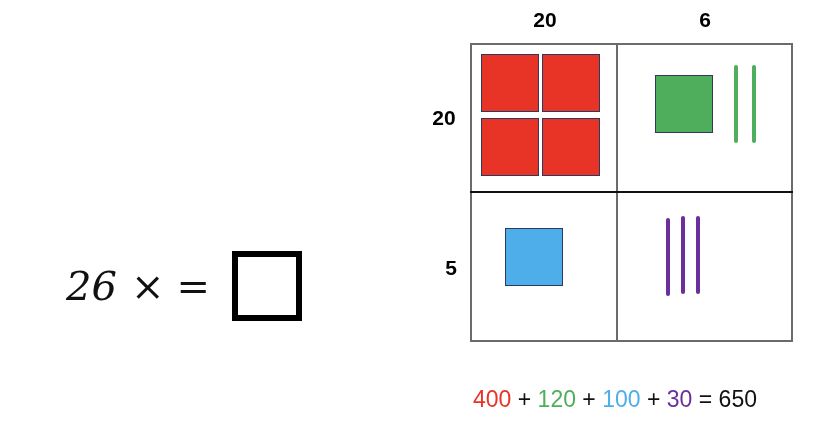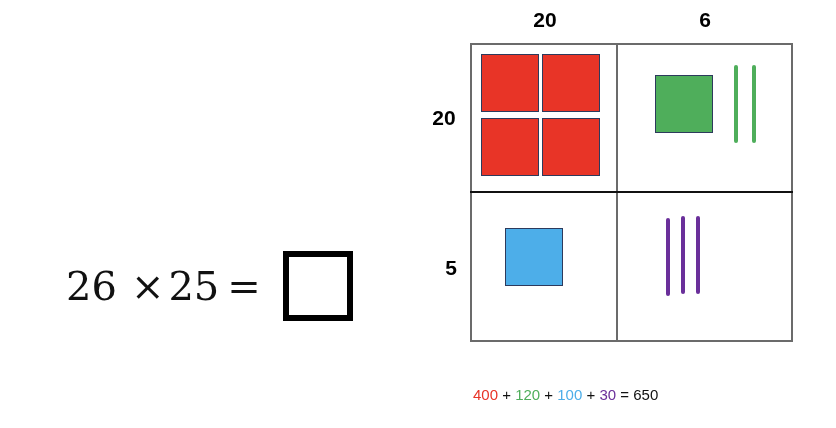--- a/index.html
+++ b/index.html
@@ -1,43 +1,42 @@
 <!DOCTYPE html>
 <html><head>
 <meta charset="utf-8">
 <style>
   html, body { margin: 0; padding: 0; background: #ffffff; }
   body { width: 836px; height: 428px; position: relative; overflow: hidden; font-family: "Liberation Sans", sans-serif; }
   .abs { position: absolute; }
-  .equation { left: 66px; top: 250px; height: 72px; display: flex; align-items: center; font-family: "DejaVu Serif", "Liberation Serif", serif; font-size: 40px; color: #111; }
+  .equation { left: 66px; top: 250px; height: 72px; display: flex; align-items: center; font-family: "DejaVu Serif", "Liberation Serif", serif; font-size: 40px; color: #111; font-style: italic; }
   .equation .num { }
   .equation .op { margin: 0 8px; }
   .equation .times { margin-left: 14px; margin-right: 4px; }
   .answer-box { width: 58px; height: 58px; border: 6px solid #000; margin-left: 14px; box-sizing: content-box; }
   .col-label, .row-label { font-weight: bold; font-size: 21px; color: #000000; text-align: center; }
   .grid { left: 470px; top: 43px; width: 323px; height: 299px; border: 2px solid #6b6b6b; box-sizing: border-box; }
   .vline { left: 616px; top: 43px; width: 2px; height: 299px; background: #6b6b6b; }
   .hline { left: 470px; top: 191px; width: 323px; height: 2px; background: #111; }
   .sq { border: 1.5px solid #2d3a5c; box-sizing: border-box; }
   .red { background: #e83427; }
   .green { background: #4fae5b; }
   .blue { background: #4daee9; }
   .bar { border-radius: 2px; }
   .gbar { background: #4fae5b; width: 4px; }
   .pbar { background: #6a2f9a; width: 4px; }
-  .sum { left: 473px; top: 386px; font-size: 15px; color: #111; white-space: nowrap; }
+  .sum { left: 473px; top: 386px; font-size: 23px; color: #111; white-space: nowrap; }
   .sum span { }
 </style>
 </head>
 <body>
 
 <div class="abs equation">
   <span class="num">26</span>
   <span class="times">×</span>
-  <span class="num">25</span>
   <span class="op">=</span>
   <div class="answer-box"></div>
 </div>
 
 <div class="abs col-label" style="left:520px; top:8px; width:50px;">20</div>
 <div class="abs col-label" style="left:680px; top:8px; width:50px;">6</div>
 
 <div class="abs row-label" style="left:422px; top:106px; width:44px;">20</div>
 <div class="abs row-label" style="left:436px; top:256px; width:30px;">5</div>
 

